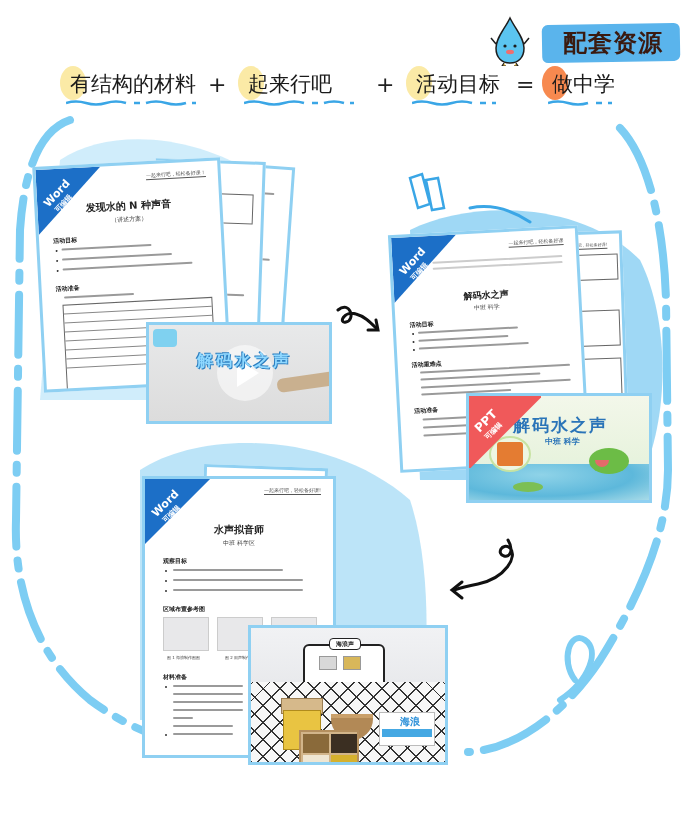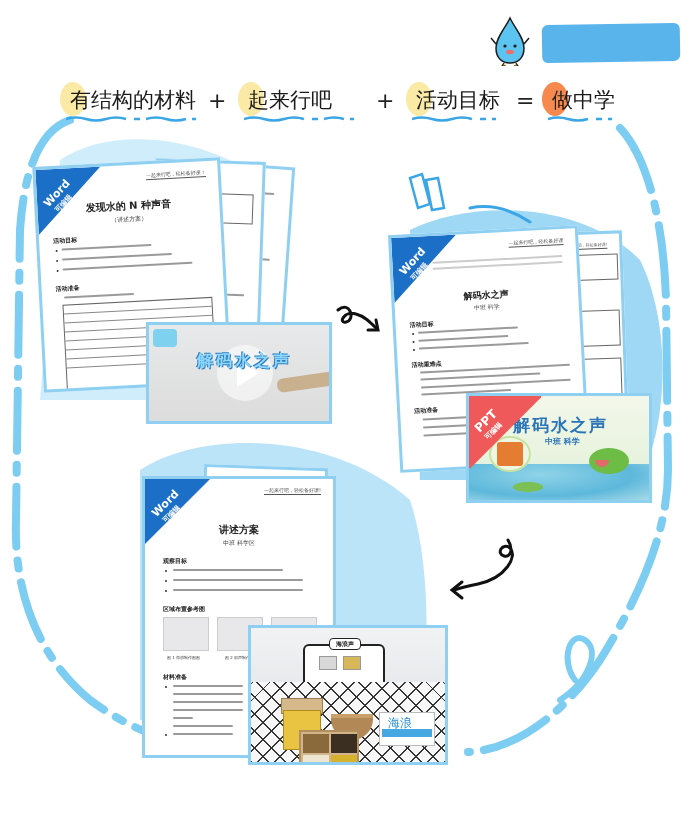--- a/index.html
+++ b/index.html
@@ -9,21 +9,21 @@
   
   .badge-wrap { position: absolute; left: 484px; top: 10px; width: 210px; height: 60px; }
   .drop { position: absolute; left: 6px; top: 6px; width: 40px; height: 50px; }
   .badge-bg { position: absolute; left: 58px; top: 14px; width: 138px; height: 38px;
     background: #5ab4ec; border-radius: 6px; transform: rotate(-1deg); }
   .badge-text { position: absolute; left: 64px; top: 16px; width: 130px; height: 34px;
     font-family: "DejaVu Sans", sans-serif; font-weight: bold; font-size: 24px; color: #3a1a10;
     letter-spacing: 1px; text-align: center; line-height: 34px; }
 
   
-  .formula { position: absolute; left: 60px; top: 80px; width: 600px; height: 48px; }
+  .formula { position: absolute; left: 60px; top: 64px; width: 600px; height: 48px; }
   .f-item { position: absolute; top: 0; height: 48px; }
   .f-blob { position: absolute; top: 2px; width: 26px; height: 34px; border-radius: 50%;
     background: #fbeaa6; }
   .f-blob.orange { background: #f7894f; }
   .f-text { position: absolute; left: 10px; top: 6px; font-size: 21px; color: #1a1a1a;
     white-space: nowrap; font-family: "DejaVu Sans", sans-serif; }
   .f-wave { position: absolute; left: 6px; top: 36px; height: 6px; }
   .f-op { position: absolute; top: 8px; font-size: 22px; color: #222; }
 
   
@@ -128,20 +128,21 @@
 <div class="badge-wrap">
   <svg class="drop" viewBox="0 0 40 50">
     <path d="M20 2 C 14 14, 6 22, 6 32 C 6 42, 12 47, 20 47 C 28 47, 34 42, 34 32 C 34 22, 26 14, 20 2 Z" fill="#5bc4f0" stroke="#1d1d1d" stroke-width="1.5"></path>
     <circle cx="15" cy="30" r="1.6" fill="#1d1d1d"></circle>
     <circle cx="25" cy="30" r="1.6" fill="#1d1d1d"></circle>
     <ellipse cx="20" cy="36" rx="4" ry="2.2" fill="#ef6f6f"></ellipse>
     <path d="M6 28 l -5 -6 M34 28 l 5 -6" stroke="#1d1d1d" stroke-width="1.5"></path>
     <path d="M14 47 l -2 3 l 4 0 M26 47 l 2 3 l -4 0" stroke="#1d1d1d" stroke-width="1.2" fill="#f7c84a"></path>
   </svg>
   <div class="badge-bg"></div>
+  <div class="badge-text">配套资源</div>
 </div>
 
 <div class="formula">
   <div class="f-item" style="left:0px;">
     <div class="f-blob" style="left:0px;"></div>
     <div class="f-text">有结构的材料</div>
     <svg class="f-wave" width="130" height="6">
         <path d="M0 3 q 10 -3 20 0 t 20 0 t 20 0 m 8 0 l 6 0 m 6 0 q 10 -3 20 0 t 20 0 m 6 0 l 4 0" stroke="#3aa6e6" stroke-width="2.5" fill="none"></path>
       </svg>
   </div>
@@ -290,21 +291,21 @@
   <div class="page" style="left:200px; top:466px; width:124px; height:236px; transform:rotate(2deg);">
     <div class="line" style="left:80px; top:28px; width:40px;"></div>
     <div class="line" style="left:84px; top:64px; width:36px;"></div>
     <div class="line" style="left:84px; top:84px; width:36px;"></div>
     <div class="line" style="left:84px; top:120px; width:36px;"></div>
     <div class="line" style="left:84px; top:140px; width:36px;"></div>
     <div class="line" style="left:84px; top:150px; width:36px;"></div>
   </div>
   <div class="page" style="left:142px; top:476px; width:194px; height:282px;">
     <div class="hdr">—起来行吧，轻松备好课!</div>
-    <div class="title" style="top:44px; font-size:10px;">讲述方案</div>
+    <div class="title" style="top:44px; font-size:10px;">水声拟音师</div>
     <div class="sub" style="top:60px;">中班  科学区</div>
     <div class="sec" style="left:18px; top:78px;">观察目标</div>
     <div class="dot" style="left:20px; top:91px;"></div>
       <div class="line" style="left:28px; top:90px; width:110px;"></div>
     <div class="dot" style="left:20px; top:101px;"></div>
       <div class="line" style="left:28px; top:100px; width:130px;"></div>
     <div class="dot" style="left:20px; top:111px;"></div>
       <div class="line" style="left:28px; top:110px; width:130px;"></div>
     <div class="sec" style="left:18px; top:126px;">区域布置参考图</div>
     <div style="position:absolute; left:18px; top:138px; width:46px; height:34px; background:#e8e8ea; border:1px solid #ccc;"></div>
@@ -335,21 +336,21 @@
       <div class="cell" style="left:14px; top:10px;"></div>
       <div class="cell" style="left:38px; top:10px; background:#d8b75a;"></div>
       <div class="cell" style="left:14px; top:38px;"></div>
       <div class="cell" style="left:46px; top:38px; background:#e8d08a;"></div>
     </div>
     <div class="table-cloth"></div>
     <div class="basket-top"></div>
     <div class="basket"></div>
     <div class="bowl"></div>
     <div class="easel-card">
-      <div style="position:absolute; left:8px; top:2px; font-size:12px; color:#2a8fd8; font-weight:normal;">海浪</div>
+      <div style="position:absolute; left:20px; top:2px; font-size:10px; color:#2a8fd8; font-weight:bold;">海浪</div>
       <div class="sea"></div>
     </div>
     <div class="tray" style="top:102px;">
       <div class="q" style="left:2px; top:2px; background:#8a6a3a;"></div>
       <div class="q" style="left:30px; top:2px; background:#3b2f22;"></div>
       <div class="q" style="left:2px; top:23px; background:#efe6d2;"></div>
       <div class="q" style="left:30px; top:23px; background:#d6b12e;"></div>
     </div>
   </div>
 </div>

